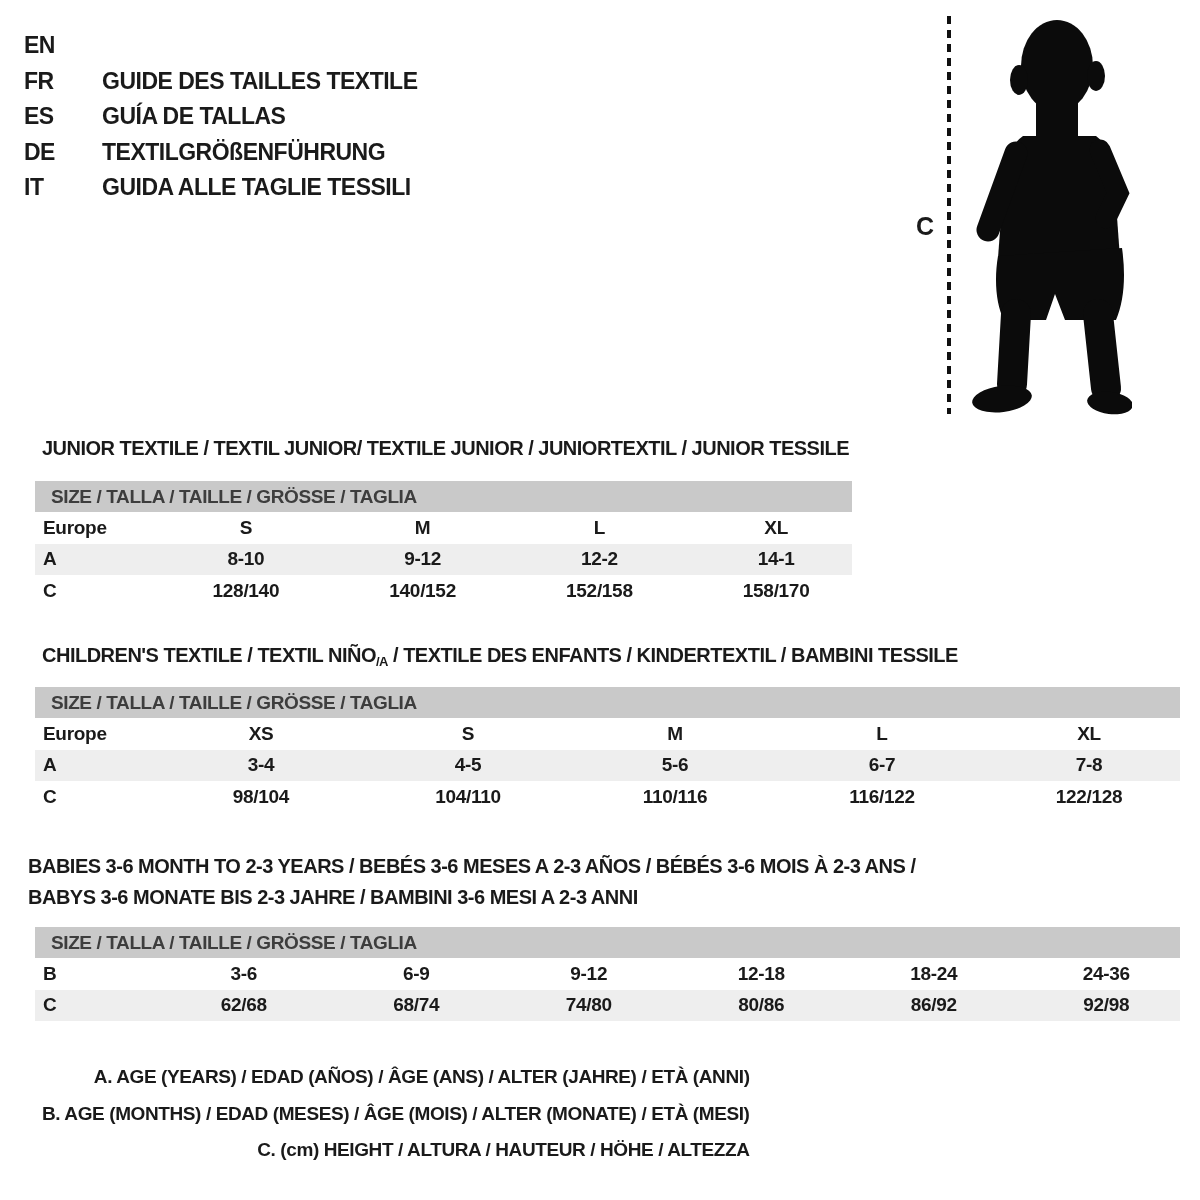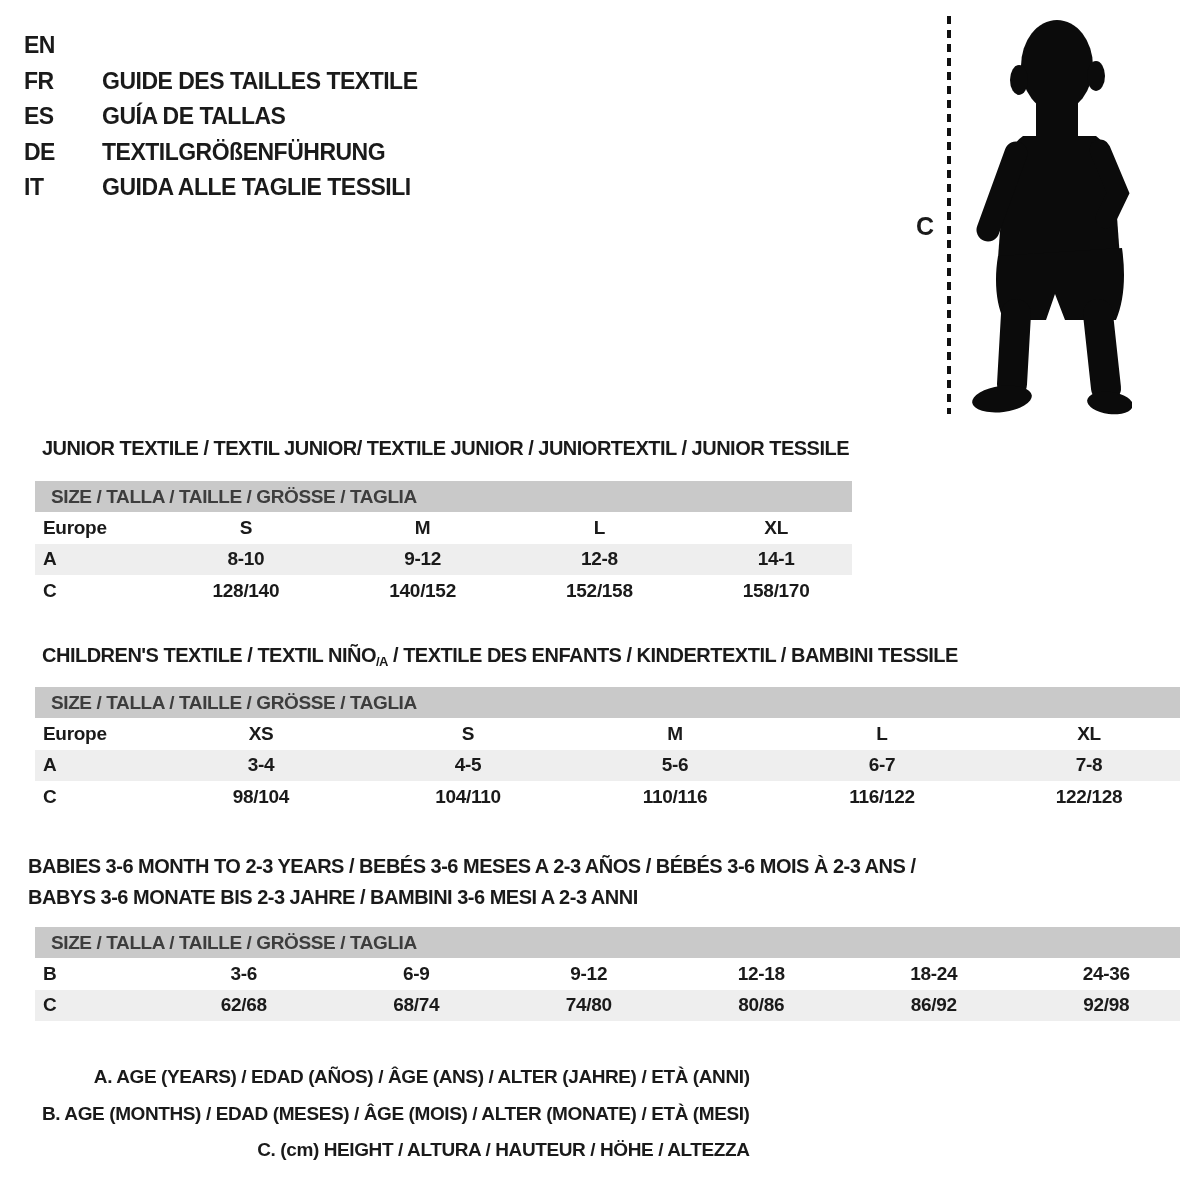--- a/index.html
+++ b/index.html
@@ -100,21 +100,21 @@
       <span class="lbl">Europe</span>
       <span class="cell">S</span>
       <span class="cell">M</span>
       <span class="cell">L</span>
       <span class="cell">XL</span>
     </div>
     <div class="trow shaded">
       <span class="lbl">A</span>
       <span class="cell">8-10</span>
       <span class="cell">9-12</span>
-      <span class="cell">12-8</span>
+      <span class="cell">12-2</span>
       <span class="cell">14-1</span>
     </div>
     <div class="trow">
       <span class="lbl">C</span>
       <span class="cell">128/140</span>
       <span class="cell">140/152</span>
       <span class="cell">152/158</span>
       <span class="cell">158/170</span>
     </div>
   </div>

